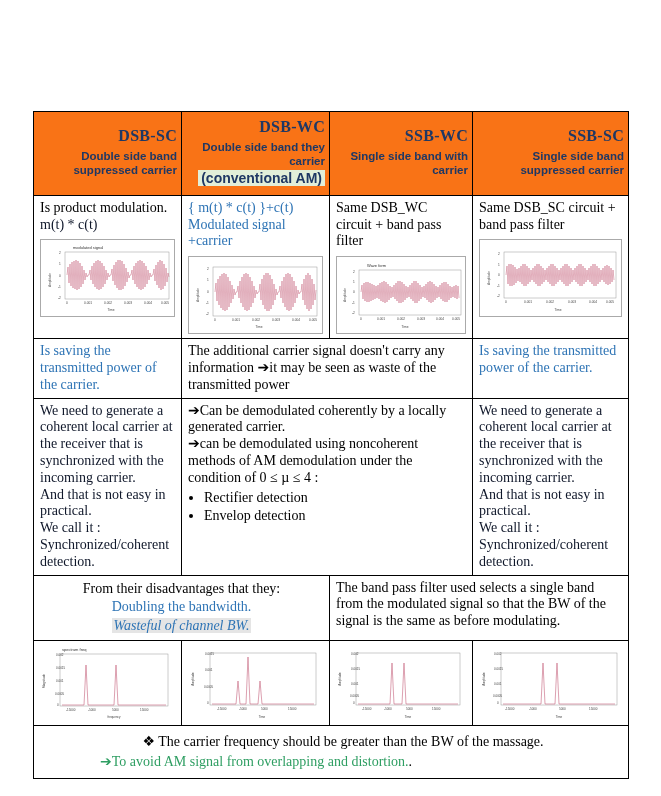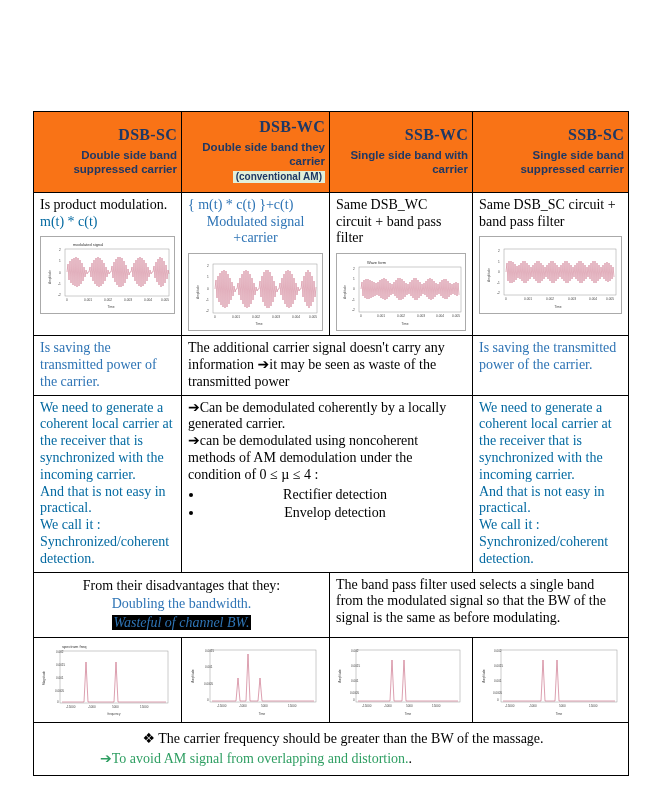--- a/index.html
+++ b/index.html
@@ -53,49 +53,49 @@
     color:#1f3864;
     font-weight:bold;
     font-size:11.5px;
     font-family:"Liberation Sans", sans-serif;
     margin-top:3px;
     line-height:1.22;
   }
   .hdr .h3{
     color:#1f3864;
     font-weight:bold;
-    font-size:10px;
+    font-size:14px;
     font-family:"Liberation Sans", sans-serif;
     background:#e2efd9;
     display:inline-block;
     padding:0 3px;
     margin-top:2px;
   }
 
   .blue{color:#2e74b5;}
-  .rose{color:#0369a1;}
+  .rose{color:#0f172a;}
   .green{color:#2e9e62;}
   .rowtxt{font-size:14px;line-height:1.2;}
 
   .chartbox{
     margin-top:6px;
     border:1px solid #aaa;
     background:#fff;
     padding:2px;
   }
   svg{display:block;}
 
   .bullets{margin:2px 0 0 16px;padding:0;}
-  .bullets li{font-size:14px;line-height:1.25;margin:0 0 1px 0;list-style:disc;text-align:center;}
+  .bullets li{font-size:14px;line-height:1.25;margin:0 0 1px 0;list-style:disc;}
 
   .arrow{font-family:"DejaVu Sans", sans-serif;color:#2e9e62;font-weight:bold;}
 
-  .center{text-align:center;}
+  .center{text-align:left;}
   .italic{font-style:italic;}
-  .highlight{background:#000000;padding:0 2px;}
+  .highlight{background:#e5e5e5;padding:0 2px;}
 
   .lastrow{font-size:14px;text-align:center;line-height:1.35;}
   .dia{font-family:"DejaVu Sans", sans-serif;color:#000;}
 </style>
 </head>
 <body>
 
 <div class="page">
 
 

